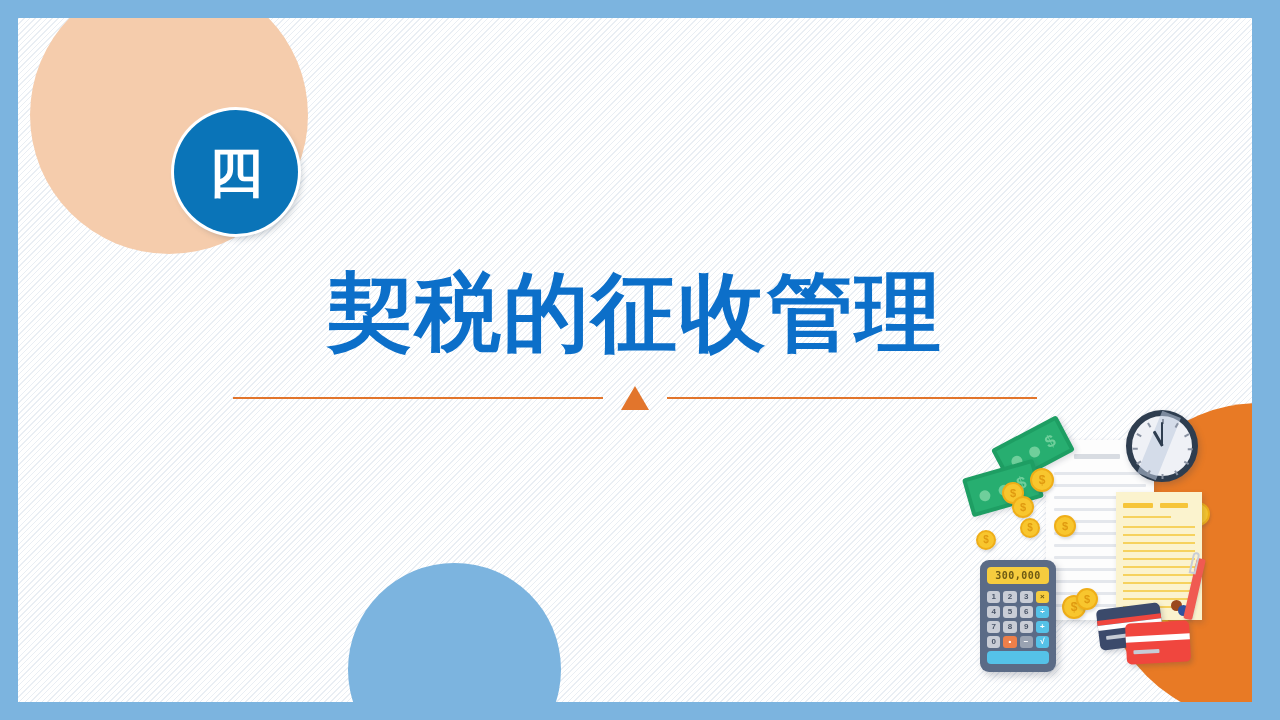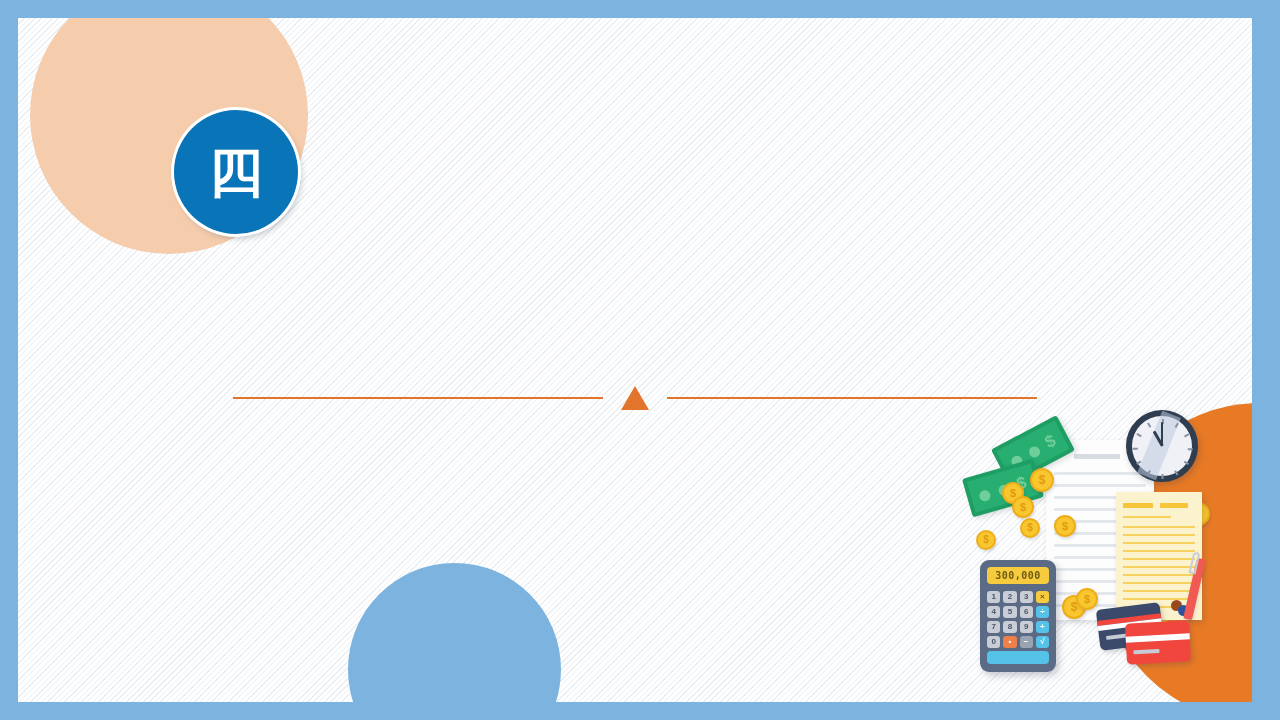--- a/index.html
+++ b/index.html
@@ -326,20 +326,21 @@
   <div class="panel">
 
     <div class="peach-circle"></div>
     <div class="blue-circle"></div>
     <div class="orange-circle"></div>
 
     <div class="badge">
       <span class="badge-label">四</span>
     </div>
 
+    <div class="title">契税的征收管理</div>
 
     <div class="divider">
       <div class="divider-rule"></div>
       <div class="divider-tri"></div>
       <div class="divider-rule"></div>
     </div>
 
     <div class="illustration">
 
       <div class="paper-white">

